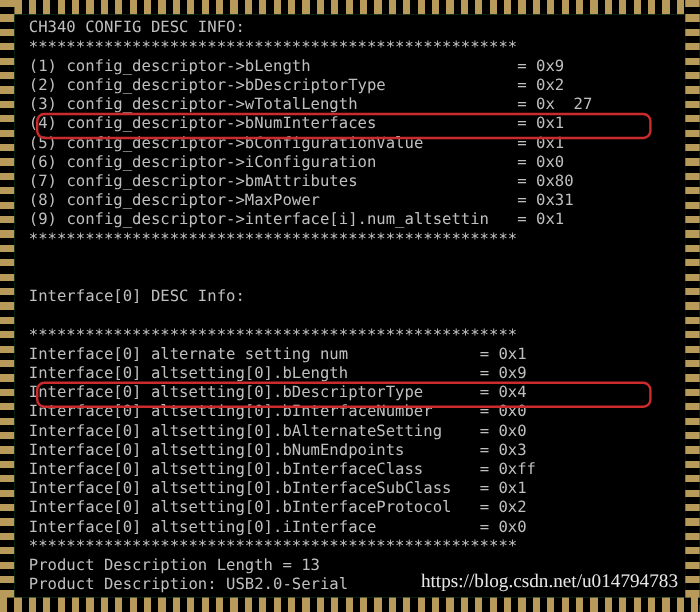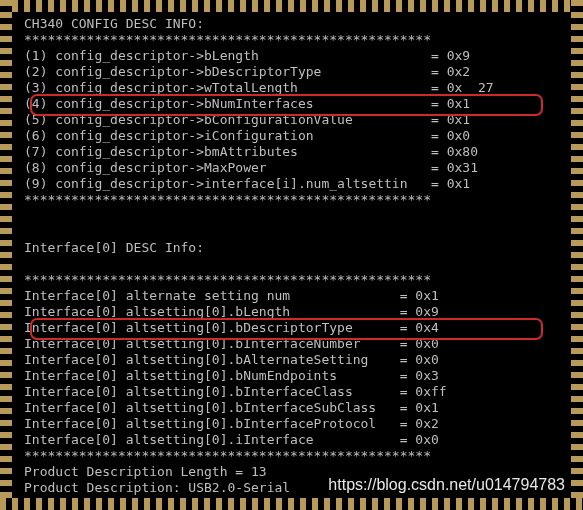--- a/index.html
+++ b/index.html
@@ -6,21 +6,21 @@
   .chip{width:583px;height:510px;box-sizing:border-box;position:relative;background:#15803d}
   .chip::before,.chip::after{content:"";position:absolute;left:0;right:0;height:12px;
     background:repeating-linear-gradient(90deg,#b89a5a 0 6px,#000 6px 12px)}
   .chip::before{top:0}.chip::after{bottom:0}
   .side-l,.side-r{position:absolute;top:0;bottom:0;width:12px;
     background:repeating-linear-gradient(0deg,#b89a5a 0 6px,#000 6px 12px)}
   .side-l{left:0}.side-r{right:0}
   .term{position:absolute;top:12px;left:12px;right:12px;bottom:12px;background:#000;
     padding:4px 12px;box-sizing:border-box;white-space:pre;line-height:16px}
   .hl{position:absolute;border:2px solid #cc2b2b;border-radius:7px;height:18px;pointer-events:none}
-  .url{position:absolute;right:18px;bottom:16px;color:#e8e8e8;font-family:Liberation Sans, sans-serif;font-size:16px}
+  .url{position:absolute;right:18px;bottom:16px;color:#e8e8e8;font-family:Liberation Serif, serif;font-size:16px}
   .row{display:block;height:16px}
   .lbl{display:inline-block}
 </style>
 </head>
 <body>
 
 <div class="chip">
   <div class="side-l"></div>
   <div class="side-r"></div>
   <div class="term" id="term"><span class="row"><span class="lbl">CH340 CONFIG DESC INFO:</span></span><span class="row"><span class="lbl">****************************************************</span></span><span class="row"><span class="lbl">(1) </span><span class="lbl">config_descriptor-&gt;bLength                      </span><span class="lbl">= 0x9</span></span><span class="row"><span class="lbl">(2) </span><span class="lbl">config_descriptor-&gt;bDescriptorType              </span><span class="lbl">= 0x2</span></span><span class="row"><span class="lbl">(3) </span><span class="lbl">config_descriptor-&gt;wTotalLength                 </span><span class="lbl">= 0x  27</span></span><span class="row"><span class="lbl">(4) </span><span class="lbl">config_descriptor-&gt;bNumInterfaces               </span><span class="lbl">= 0x1</span></span><span class="row"><span class="lbl">(5) </span><span class="lbl">config_descriptor-&gt;bConfigurationValue          </span><span class="lbl">= 0x1</span></span><span class="row"><span class="lbl">(6) </span><span class="lbl">config_descriptor-&gt;iConfiguration               </span><span class="lbl">= 0x0</span></span><span class="row"><span class="lbl">(7) </span><span class="lbl">config_descriptor-&gt;bmAttributes                 </span><span class="lbl">= 0x80</span></span><span class="row"><span class="lbl">(8) </span><span class="lbl">config_descriptor-&gt;MaxPower                     </span><span class="lbl">= 0x31</span></span><span class="row"><span class="lbl">(9) </span><span class="lbl">config_descriptor-&gt;interface[i].num_altsettin   </span><span class="lbl">= 0x1</span></span><span class="row"><span class="lbl">****************************************************</span></span><span class="row">&nbsp;</span><span class="row">&nbsp;</span><span class="row"><span class="lbl">Interface[0] DESC Info:</span></span><span class="row">&nbsp;</span><span class="row"><span class="lbl">****************************************************</span></span><span class="row"><span class="lbl">Interface[0] alternate setting num              </span><span class="lbl">= 0x1</span></span><span class="row"><span class="lbl">Interface[0] altsetting[0].bLength              </span><span class="lbl">= 0x9</span></span><span class="row"><span class="lbl">Interface[0] altsetting[0].bDescriptorType      </span><span class="lbl">= 0x4</span></span><span class="row"><span class="lbl">Interface[0] altsetting[0].bInterfaceNumber     </span><span class="lbl">= 0x0</span></span><span class="row"><span class="lbl">Interface[0] altsetting[0].bAlternateSetting    </span><span class="lbl">= 0x0</span></span><span class="row"><span class="lbl">Interface[0] altsetting[0].bNumEndpoints        </span><span class="lbl">= 0x3</span></span><span class="row"><span class="lbl">Interface[0] altsetting[0].bInterfaceClass      </span><span class="lbl">= 0xff</span></span><span class="row"><span class="lbl">Interface[0] altsetting[0].bInterfaceSubClass   </span><span class="lbl">= 0x1</span></span><span class="row"><span class="lbl">Interface[0] altsetting[0].bInterfaceProtocol   </span><span class="lbl">= 0x2</span></span><span class="row"><span class="lbl">Interface[0] altsetting[0].iInterface           </span><span class="lbl">= 0x0</span></span><span class="row"><span class="lbl">****************************************************</span></span><span class="row"><span class="lbl">Product Description Length = 13</span></span><span class="row"><span class="lbl">Product Description: USB2.0-Serial</span></span></div>

